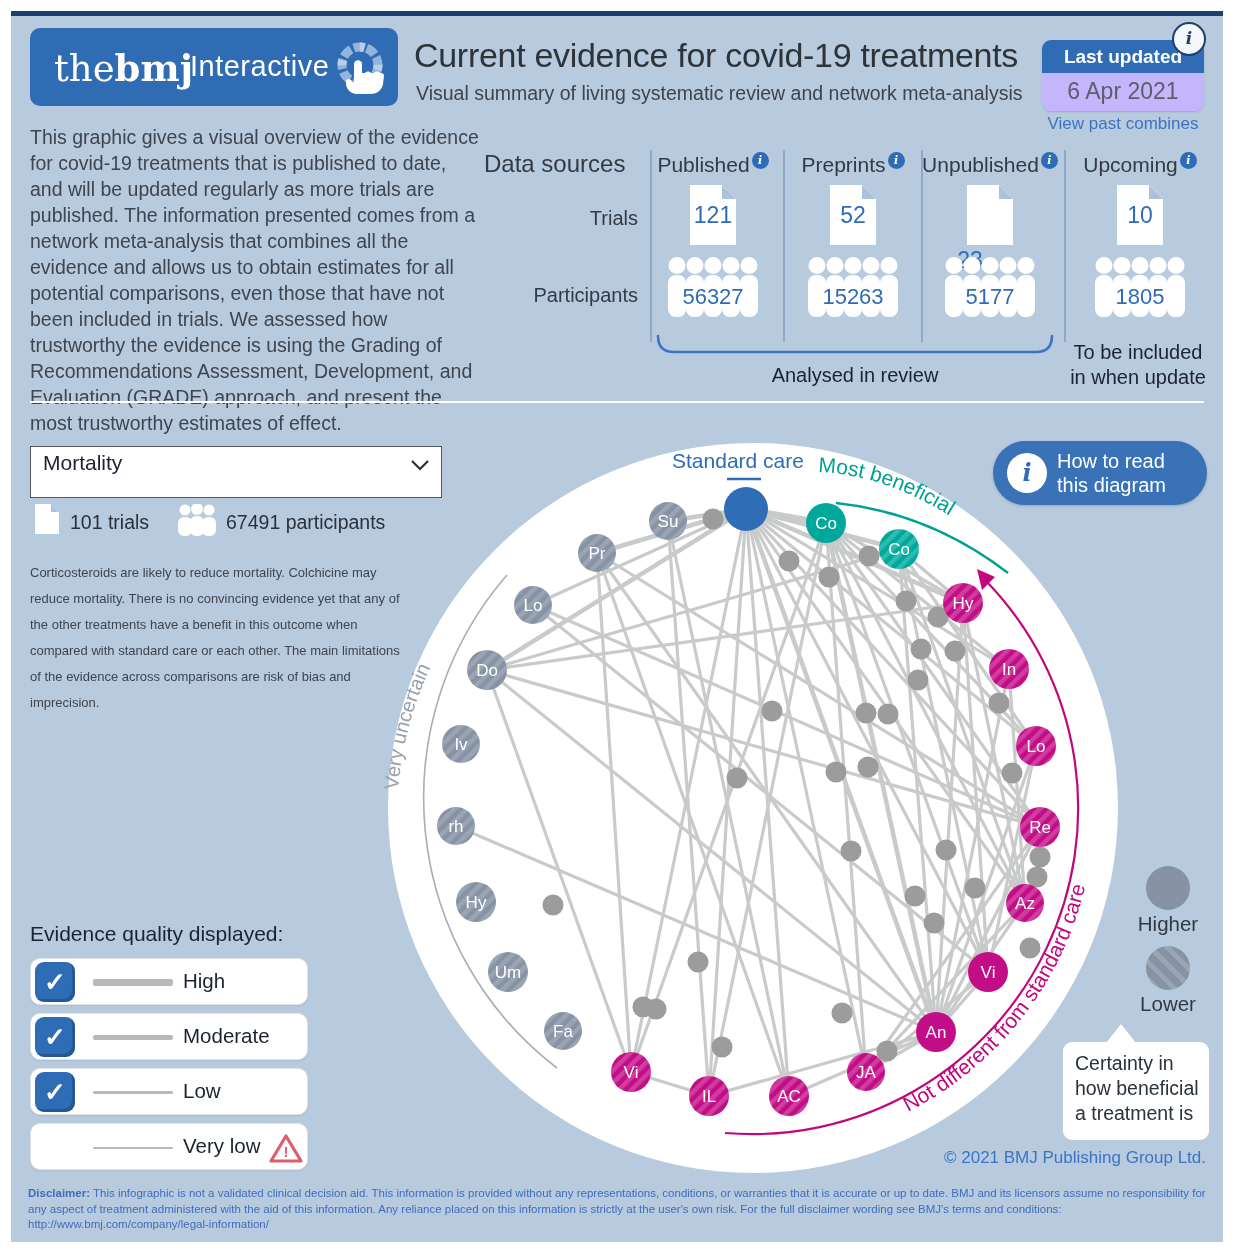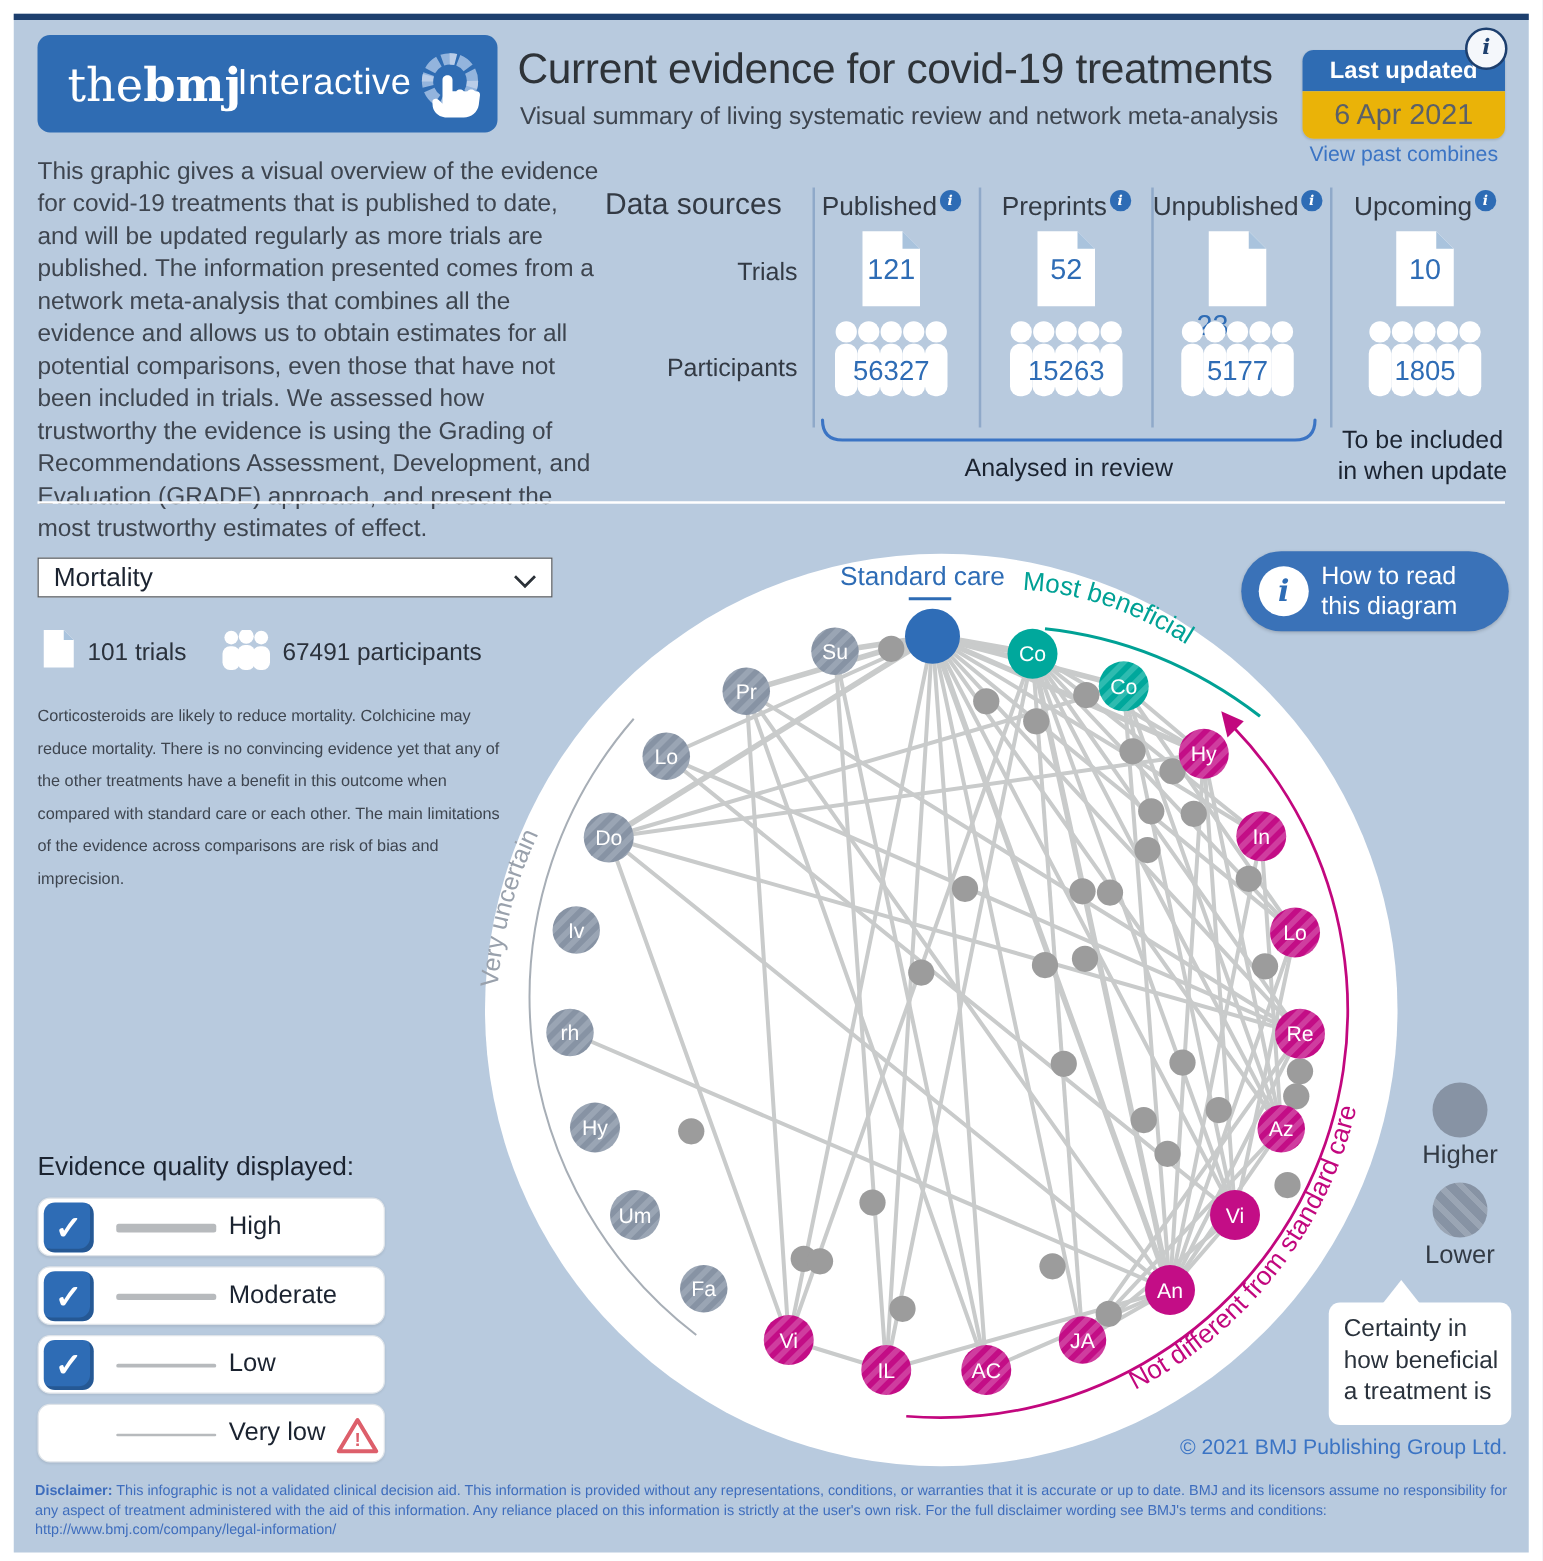--- a/index.html
+++ b/index.html
@@ -11,21 +11,21 @@
   
   .logo-box{left:30px;top:28px;width:368px;height:78px;background:#2f6cb3;border-radius:10px;}
   .logo-text{left:24px;top:18px;font-family:"DejaVu Serif",serif;font-size:37px;color:#fff;}
   .logo-text b{font-weight:bold;}
   .logo-suffix{left:160px;top:22px;font-size:29px;color:#fff;font-weight:400;letter-spacing:.5px;}
   .page-title{left:414px;top:36px;width:640px;font-size:34px;color:#2e3338;letter-spacing:-.3px;}
   .page-subtitle{left:416px;top:82px;width:640px;font-size:19.5px;color:#3d444e;}
   .lu-box{left:1042px;top:40px;width:162px;border-radius:9px;box-shadow:0 1px 2px rgba(0,0,0,.15);}
   .lu-head{background:#2f6cb3;color:#fff;font-size:19px;font-weight:bold;text-align:center;
            border-radius:9px 9px 0 0;padding:6px 16px 5px;}
-  .lu-date{background:#eab308;color:#5a6069;font-size:23px;text-align:center;border-radius:0 0 9px 9px;padding:5px 0 6px;}
+  .lu-date{background:#c4b5fd;color:#5a6069;font-size:23px;text-align:center;border-radius:0 0 9px 9px;padding:5px 0 6px;}
   .lu-info{left:1172px;top:22px;width:30px;height:30px;background:#f4f7fb;border:2.5px solid #1d3f6e;border-radius:50%;
            text-align:center;line-height:29px;font-family:"DejaVu Serif",serif;font-style:italic;font-weight:bold;
            font-size:17px;color:#1d3f6e;}
   .view-past{left:1042px;top:114px;width:162px;text-align:center;font-size:17px;color:#3b74c4;cursor:pointer;}
   .intro{left:30px;top:124px;width:450px;font-size:19.5px;line-height:26px;color:#3e454f;}
 
   
   .ds-label{left:484px;top:150px;font-size:24px;color:#333a44;}
   .ds-row-label{font-size:20px;color:#333a44;text-align:right;}
   .ds-sep{width:2px;background:#8fa9c9;top:150px;height:192px;}
@@ -34,21 +34,21 @@
        font-family:"DejaVu Serif",serif;font-style:italic;font-weight:bold;font-size:11px;line-height:17px;
        text-align:center;vertical-align:8px;margin-left:2px;}
   .doc-num{font-size:23px;color:#2e6cb5;text-align:center;}
   .crowd-num{font-size:22px;color:#2e6cb5;text-align:center;}
   .bracket{left:650px;top:334px;}
   .analysed{left:700px;top:364px;width:310px;text-align:center;font-size:20px;color:#1b2330;}
   .up-note{left:1058px;top:340px;width:160px;text-align:center;font-size:20px;color:#1b2330;line-height:25px;}
   .divider{left:30px;top:401px;width:1174px;height:2px;background:#ffffff;}
 
   
-  .select{left:30px;top:446px;width:412px;height:32px;background:#fff;border:1.5px solid #53585e;box-sizing:border-box;cursor:pointer;padding-left:40px;}
+  .select{left:30px;top:446px;width:412px;height:52px;background:#fff;border:1.5px solid #53585e;box-sizing:border-box;cursor:pointer;padding-left:40px;}
   .select-label{left:12px;top:4px;font-size:21px;color:#1b2330;}
   .sel-chev{right:12px;top:13px;}
   .count-text{font-size:19.5px;color:#2a313b;}
   .summary{left:30px;top:560px;width:370px;font-size:13px;line-height:26px;color:#3e454f;}
   .eq-heading{left:30px;top:922px;font-size:21px;color:#1b2330;}
   .eq-row{left:30px;width:278px;height:47px;background:#fff;border-radius:10px;border:1px solid #dfe4e9;
           box-shadow:0 1px 2px rgba(0,0,0,.08);box-sizing:border-box;cursor:pointer;}
   .eq-check{left:4px;top:3px;width:40px;height:40px;background:#2e6cb5;border-radius:9px;color:#fff;
             font-size:26px;font-weight:bold;text-align:center;line-height:40px;
             box-shadow:inset -3px -3px 0 rgba(0,0,0,.18);}

